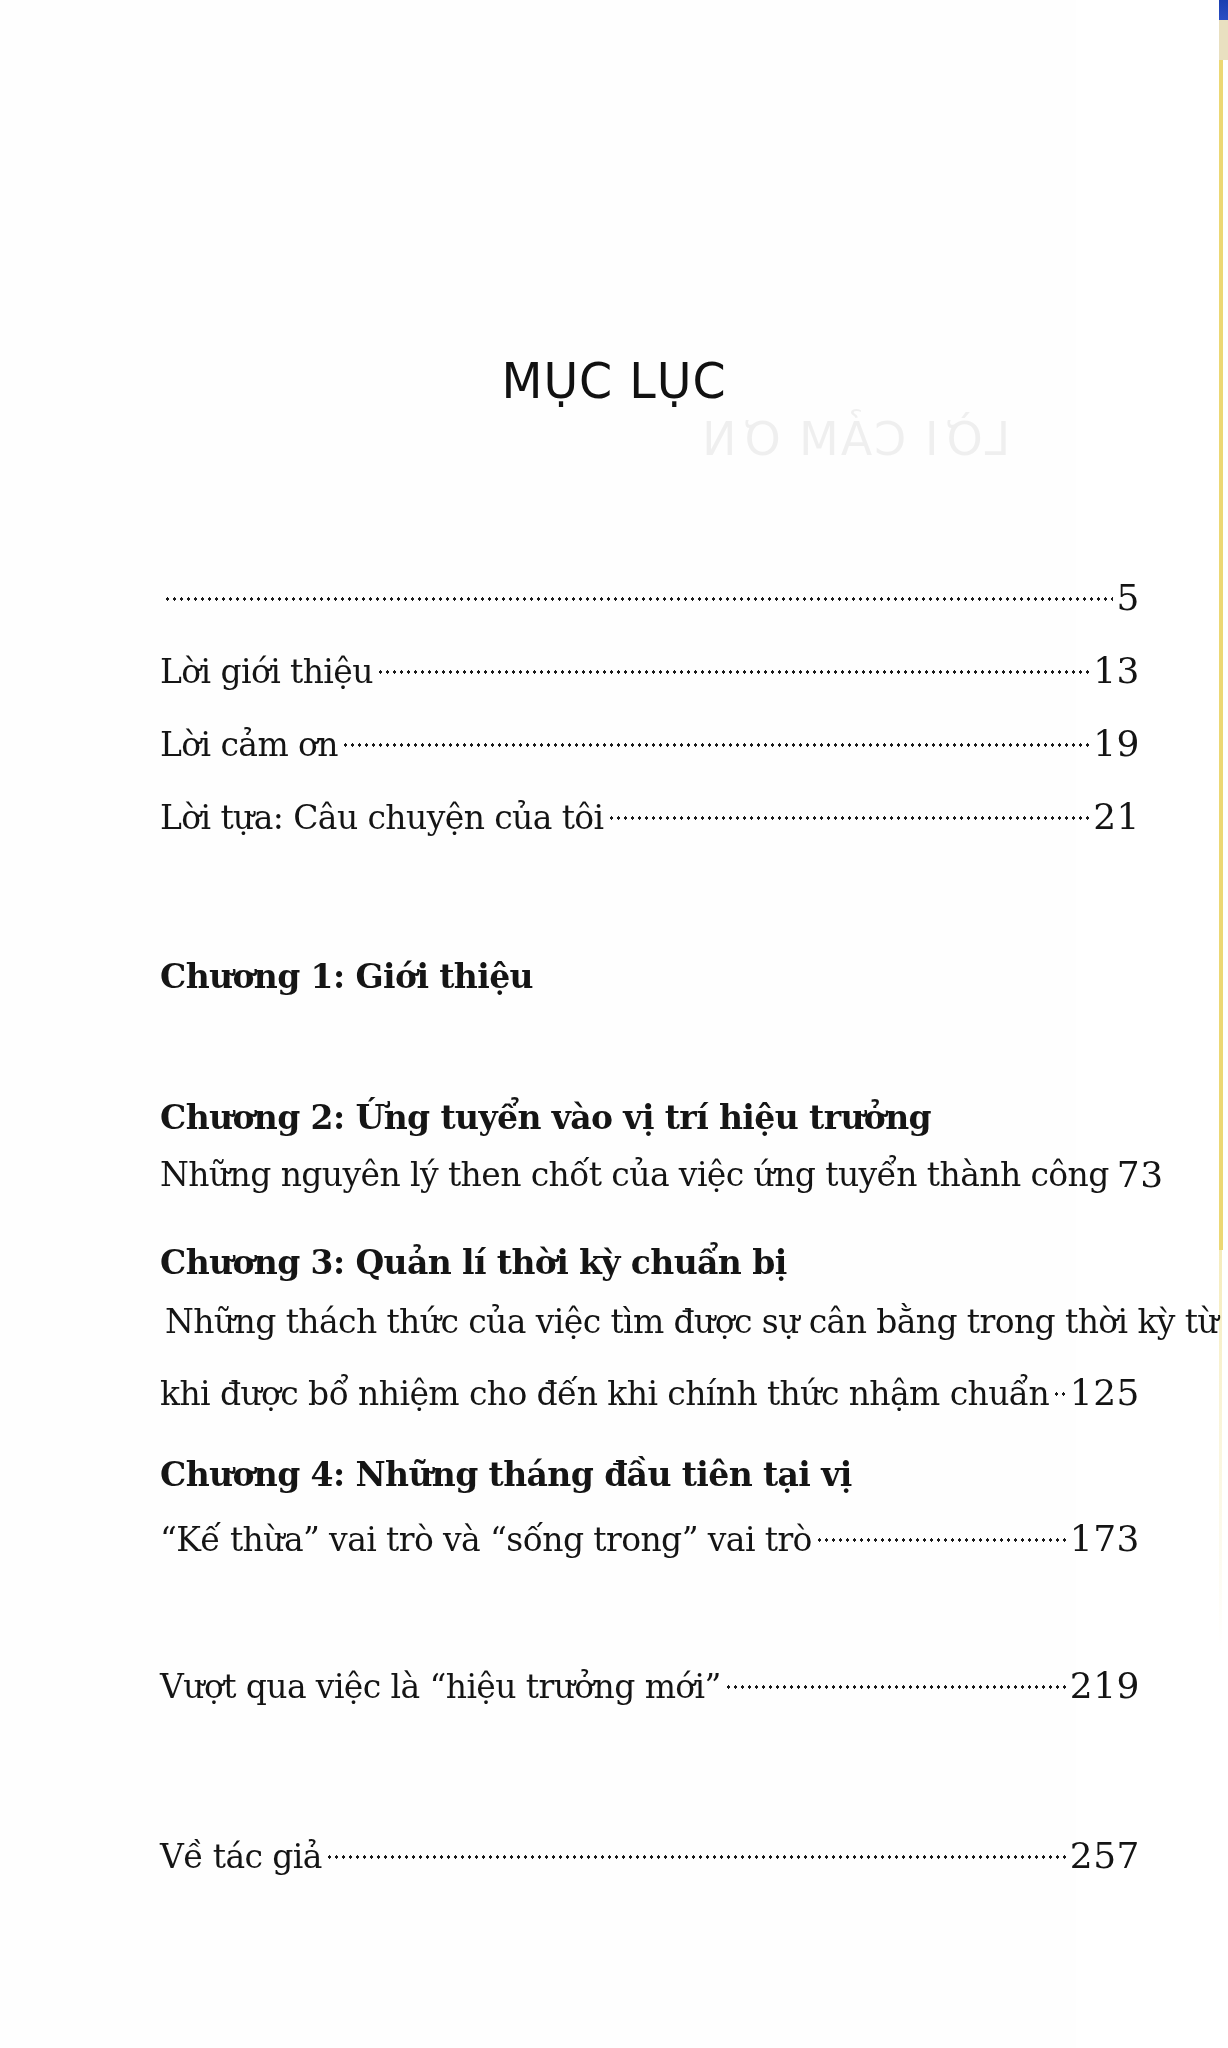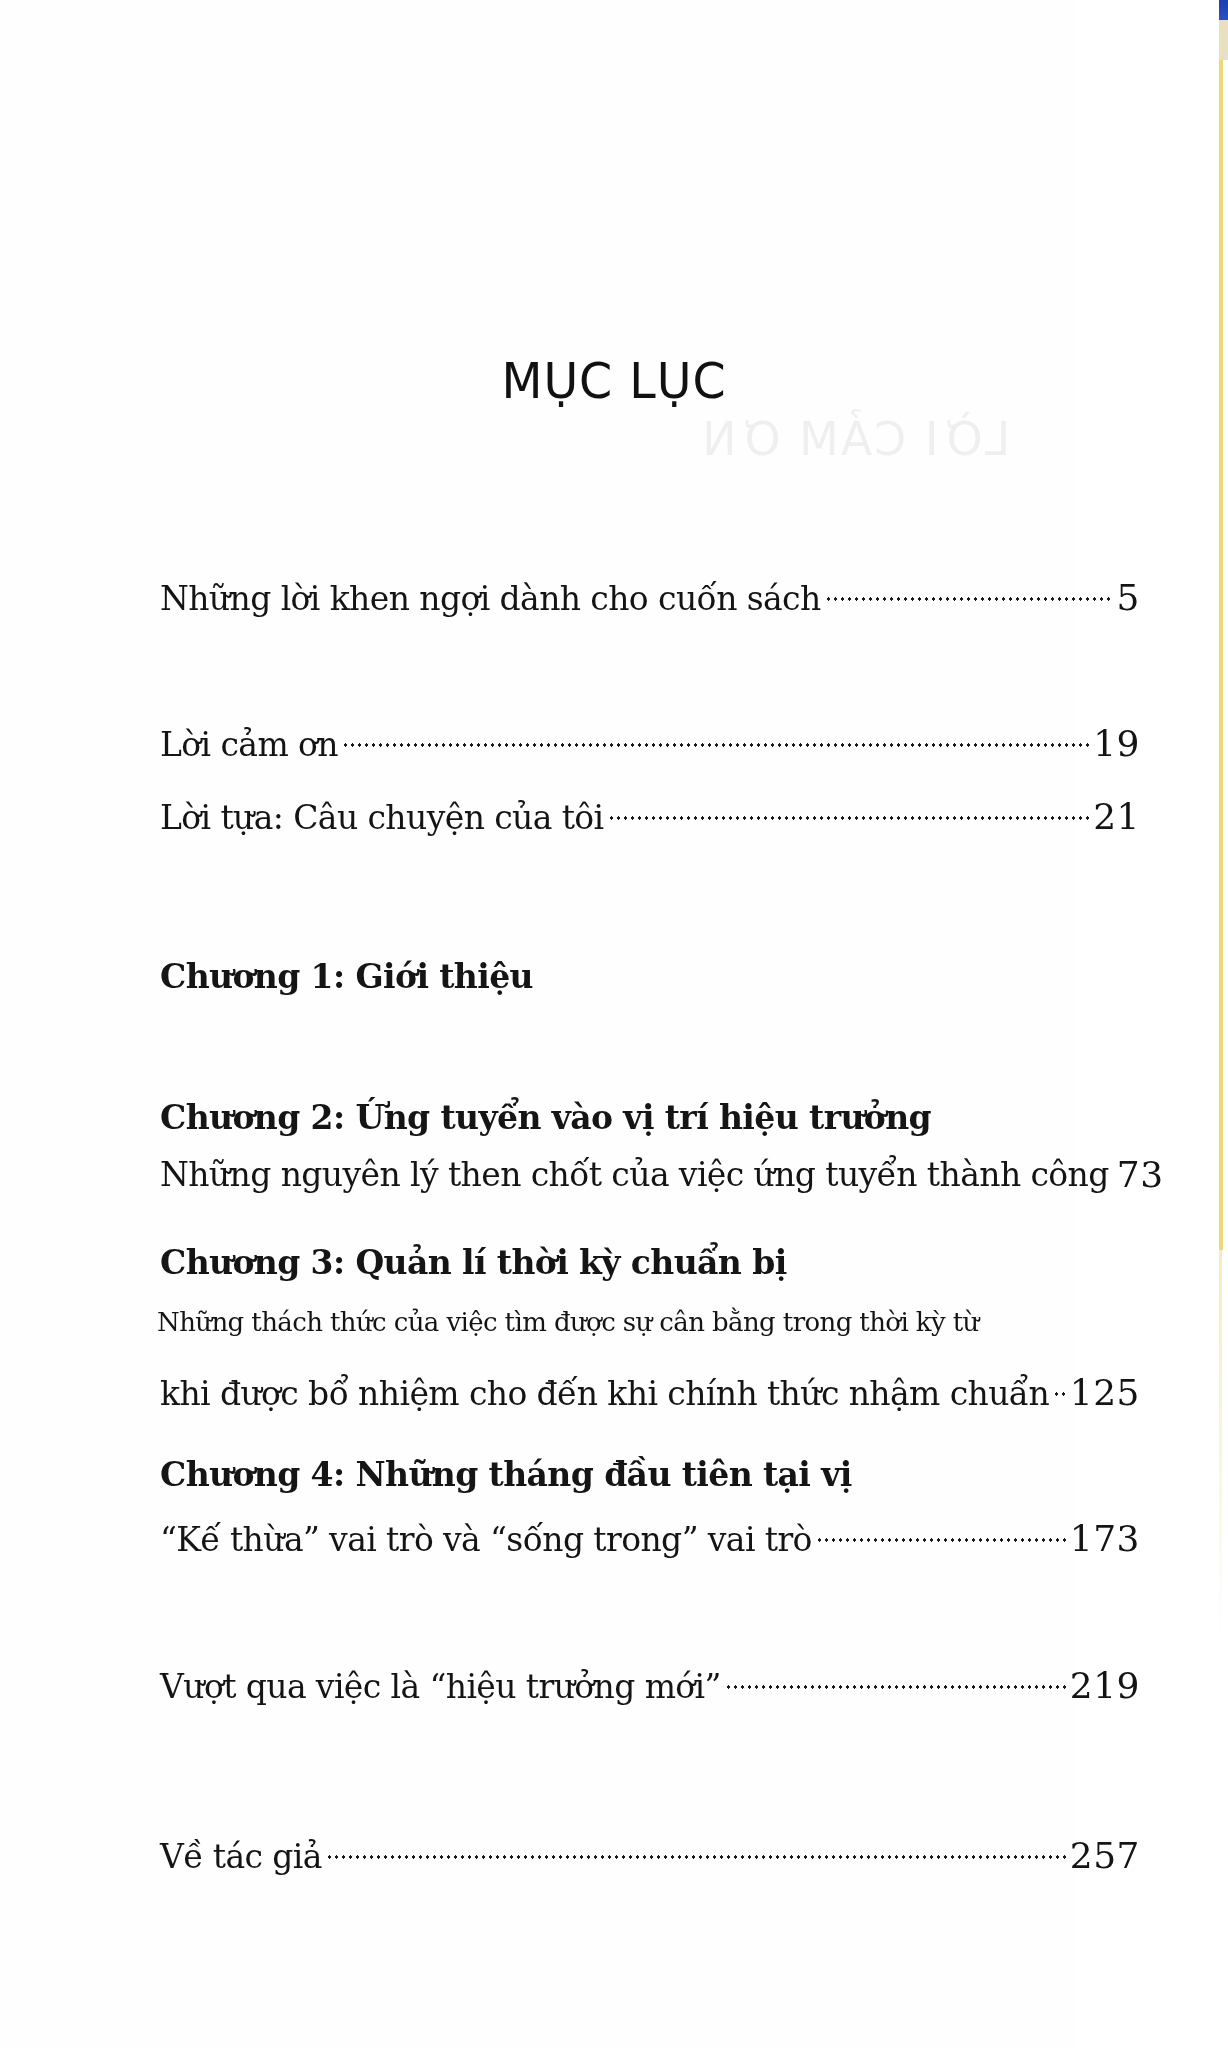--- a/index.html
+++ b/index.html
@@ -130,48 +130,52 @@
       left: 160px;
       font-size: 33px;
       font-weight: bold;
       line-height: 40px;
       letter-spacing: -0.6px;
       white-space: nowrap;
       color: #151515;
     }
     .plain-line {
       position: absolute;
-      left: 157px;
+      left: 165px;
       width: 980px;
-      font-size: 26px;
+      font-size: 33px;
       line-height: 40px;
       letter-spacing: -0.6px;
       white-space: nowrap;
     }
   </style>
 </head>
 <body>
 
 <div class="page">
 
   <div class="edge-blue"></div>
   <div class="edge-tan"></div>
   <div class="edge-yellow"></div>
   <div class="edge-yellow-fade"></div>
 
   <div class="bleed bleed-title">LỜI CẢM ƠN</div>
 
   <h1 class="title" style="margin:0;">MỤC LỤC</h1>
 
   <div class="toc-line" style="top:570px;">
-    <span class="label">Những lời khen ngợi dành cho cuốn sách</span>
     <span class="leader"></span>
     <span class="page-num">5</span>
   </div>
 
+  <div class="toc-line" style="top:643px;">
+    <span class="label">Lời giới thiệu</span>
+    <span class="leader"></span>
+    <span class="page-num">13</span>
+  </div>
 
   <div class="toc-line" style="top:716px;">
     <span class="label">Lời cảm ơn</span>
     <span class="leader"></span>
     <span class="page-num">19</span>
   </div>
 
   <div class="toc-line" style="top:789px;">
     <span class="label">Lời tựa: Câu chuyện của tôi</span>
     <span class="leader"></span>

